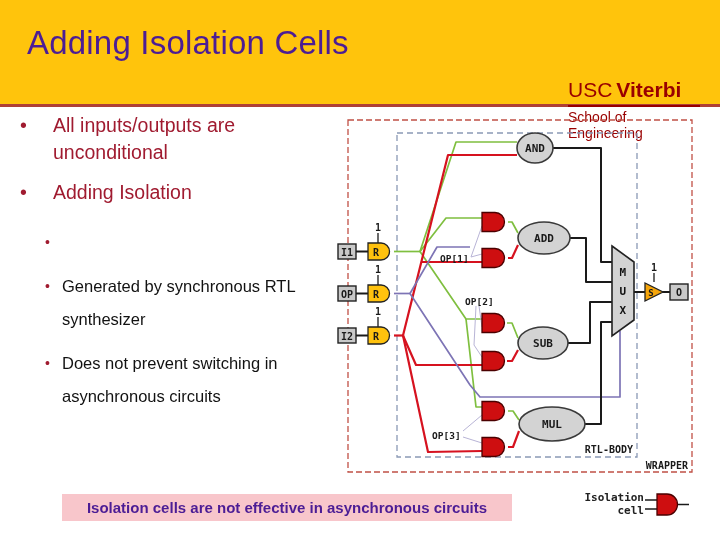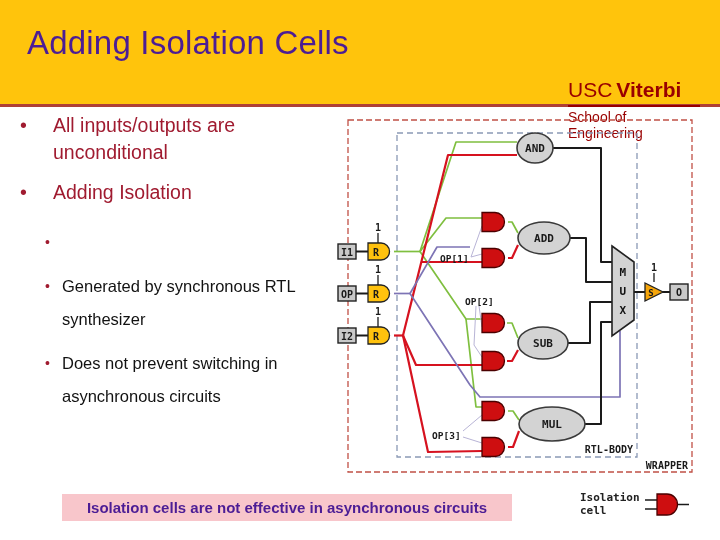--- a/index.html
+++ b/index.html
@@ -26,21 +26,21 @@
   .l2-text{max-width:240px;}
   
   .diagram{position:absolute;left:336px;top:112px;width:372px;height:368px;text-align:right;}
   .diagram svg{position:absolute;left:0;top:0;}
   text{font-family:"DejaVu Sans Mono",monospace;font-weight:bold;fill:#1a1a1a;}
   .mux-label{position:absolute;left:281px;top:151px;width:9px;font-family:"DejaVu Sans Mono",monospace;
              font-weight:bold;font-size:11px;line-height:19px;color:#111;word-break:break-all;}
   
   .callout{position:absolute;left:62px;top:494px;width:450px;height:27px;background:#F8C6CB;
            display:flex;align-items:center;justify-content:center;font-size:15px;font-weight:bold;color:#4c1d95;}
-  .legend{position:absolute;left:580px;top:491px;display:flex;}
+  .legend{position:absolute;left:580px;top:491px;display:flex;text-align:right;}
   .legend-text{font-family:"DejaVu Sans Mono",monospace;font-weight:bold;font-size:11px;
                line-height:13px;color:#222;width:64px;}
 </style>
 </head>
 <body>
 
 <div id="slide">
 
   <div class="header">
     <div class="title">Adding Isolation Cells</div>

